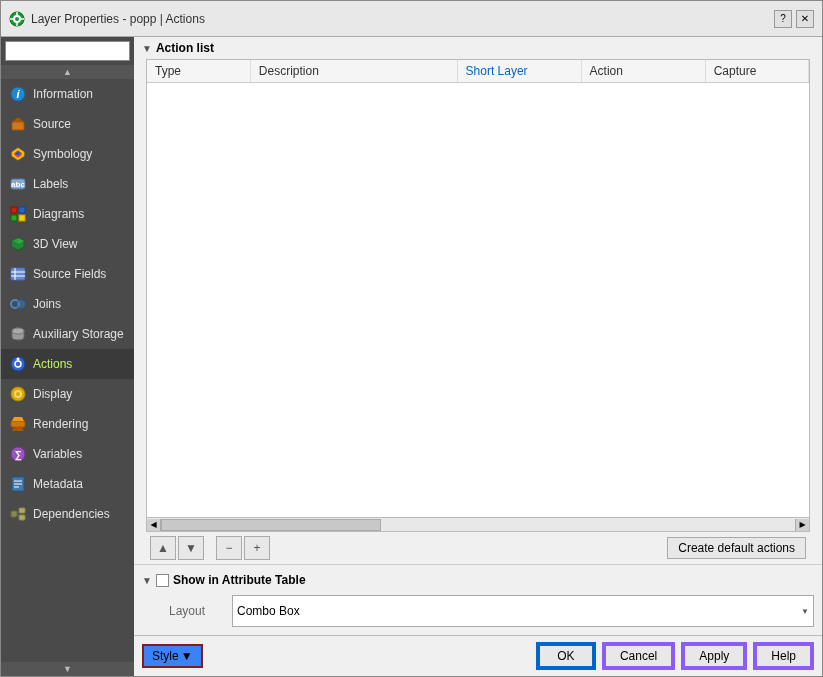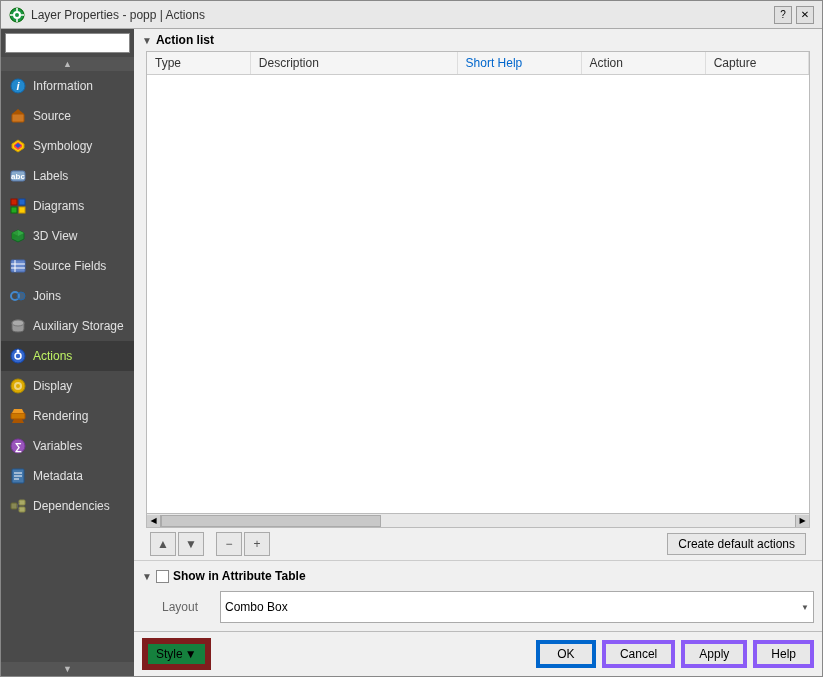--- a/index.html
+++ b/index.html
@@ -21,21 +21,21 @@
       flex-direction: column;
     }
 
     .title-bar {
       background: #e8e8e8;
       border-bottom: 1px solid #aaa;
       padding: 4px 8px;
       display: flex;
       align-items: center;
       justify-content: space-between;
-      height: 28px;
+      height: 36px;
     }
 
     .title-bar-left {
       display: flex;
       align-items: center;
       gap: 6px;
     }
 
     .title-text {
       font-size: 12px;
@@ -237,22 +237,23 @@
       width: 13px;
       height: 13px;
       border: 1px solid #888;
       background: white;
       display: inline-block;
     }
 
     .layout-row {
       display: flex;
       align-items: center;
-      gap: 8px;
+      gap: 20px;
       padding: 4px 0;
+      text-align: center;
     }
 
     .layout-label {
       color: #666;
       min-width: 50px;
     }
 
     .layout-combo {
       flex: 1;
       height: 32px;
@@ -278,22 +279,22 @@
       border-top: 1px solid #bbb;
       background: #f0f0f0;
       gap: 6px;
     }
 
     .style-btn {
       display: flex;
       align-items: center;
       gap: 2px;
       padding: 3px 8px;
-      background: #15803d;
-      border: 6px solid #7f1d1d;
+      background: #3b82f6;
+      border: 2px solid #7f1d1d;
       cursor: pointer;
       font-size: 12px;
     }
 
     .bottom-spacer { flex: 1; }
 
     .dialog-btn {
       padding: 3px 14px;
       background: #e8e8e8;
       border: 4px solid #8b5cf6;
@@ -528,21 +529,21 @@
           <table class="action-table">
             <thead>
               <tr>
                 <th style="width:100px;">
                   <span>Type</span>
                 </th>
                 <th style="width:200px;">
                   <span>Description</span>
                 </th>
                 <th style="width:120px;">
-                  <span style="color:#0066cc;">Short Help</span>
+                  <span style="color:#0066cc;">Short Layer</span>
                 </th>
                 <th style="width:120px;">
                   <span>Action</span>
                 </th>
                 <th style="width:100px;">
                   <span>Capture</span>
                 </th>
               </tr>
             </thead>
             <tbody>

